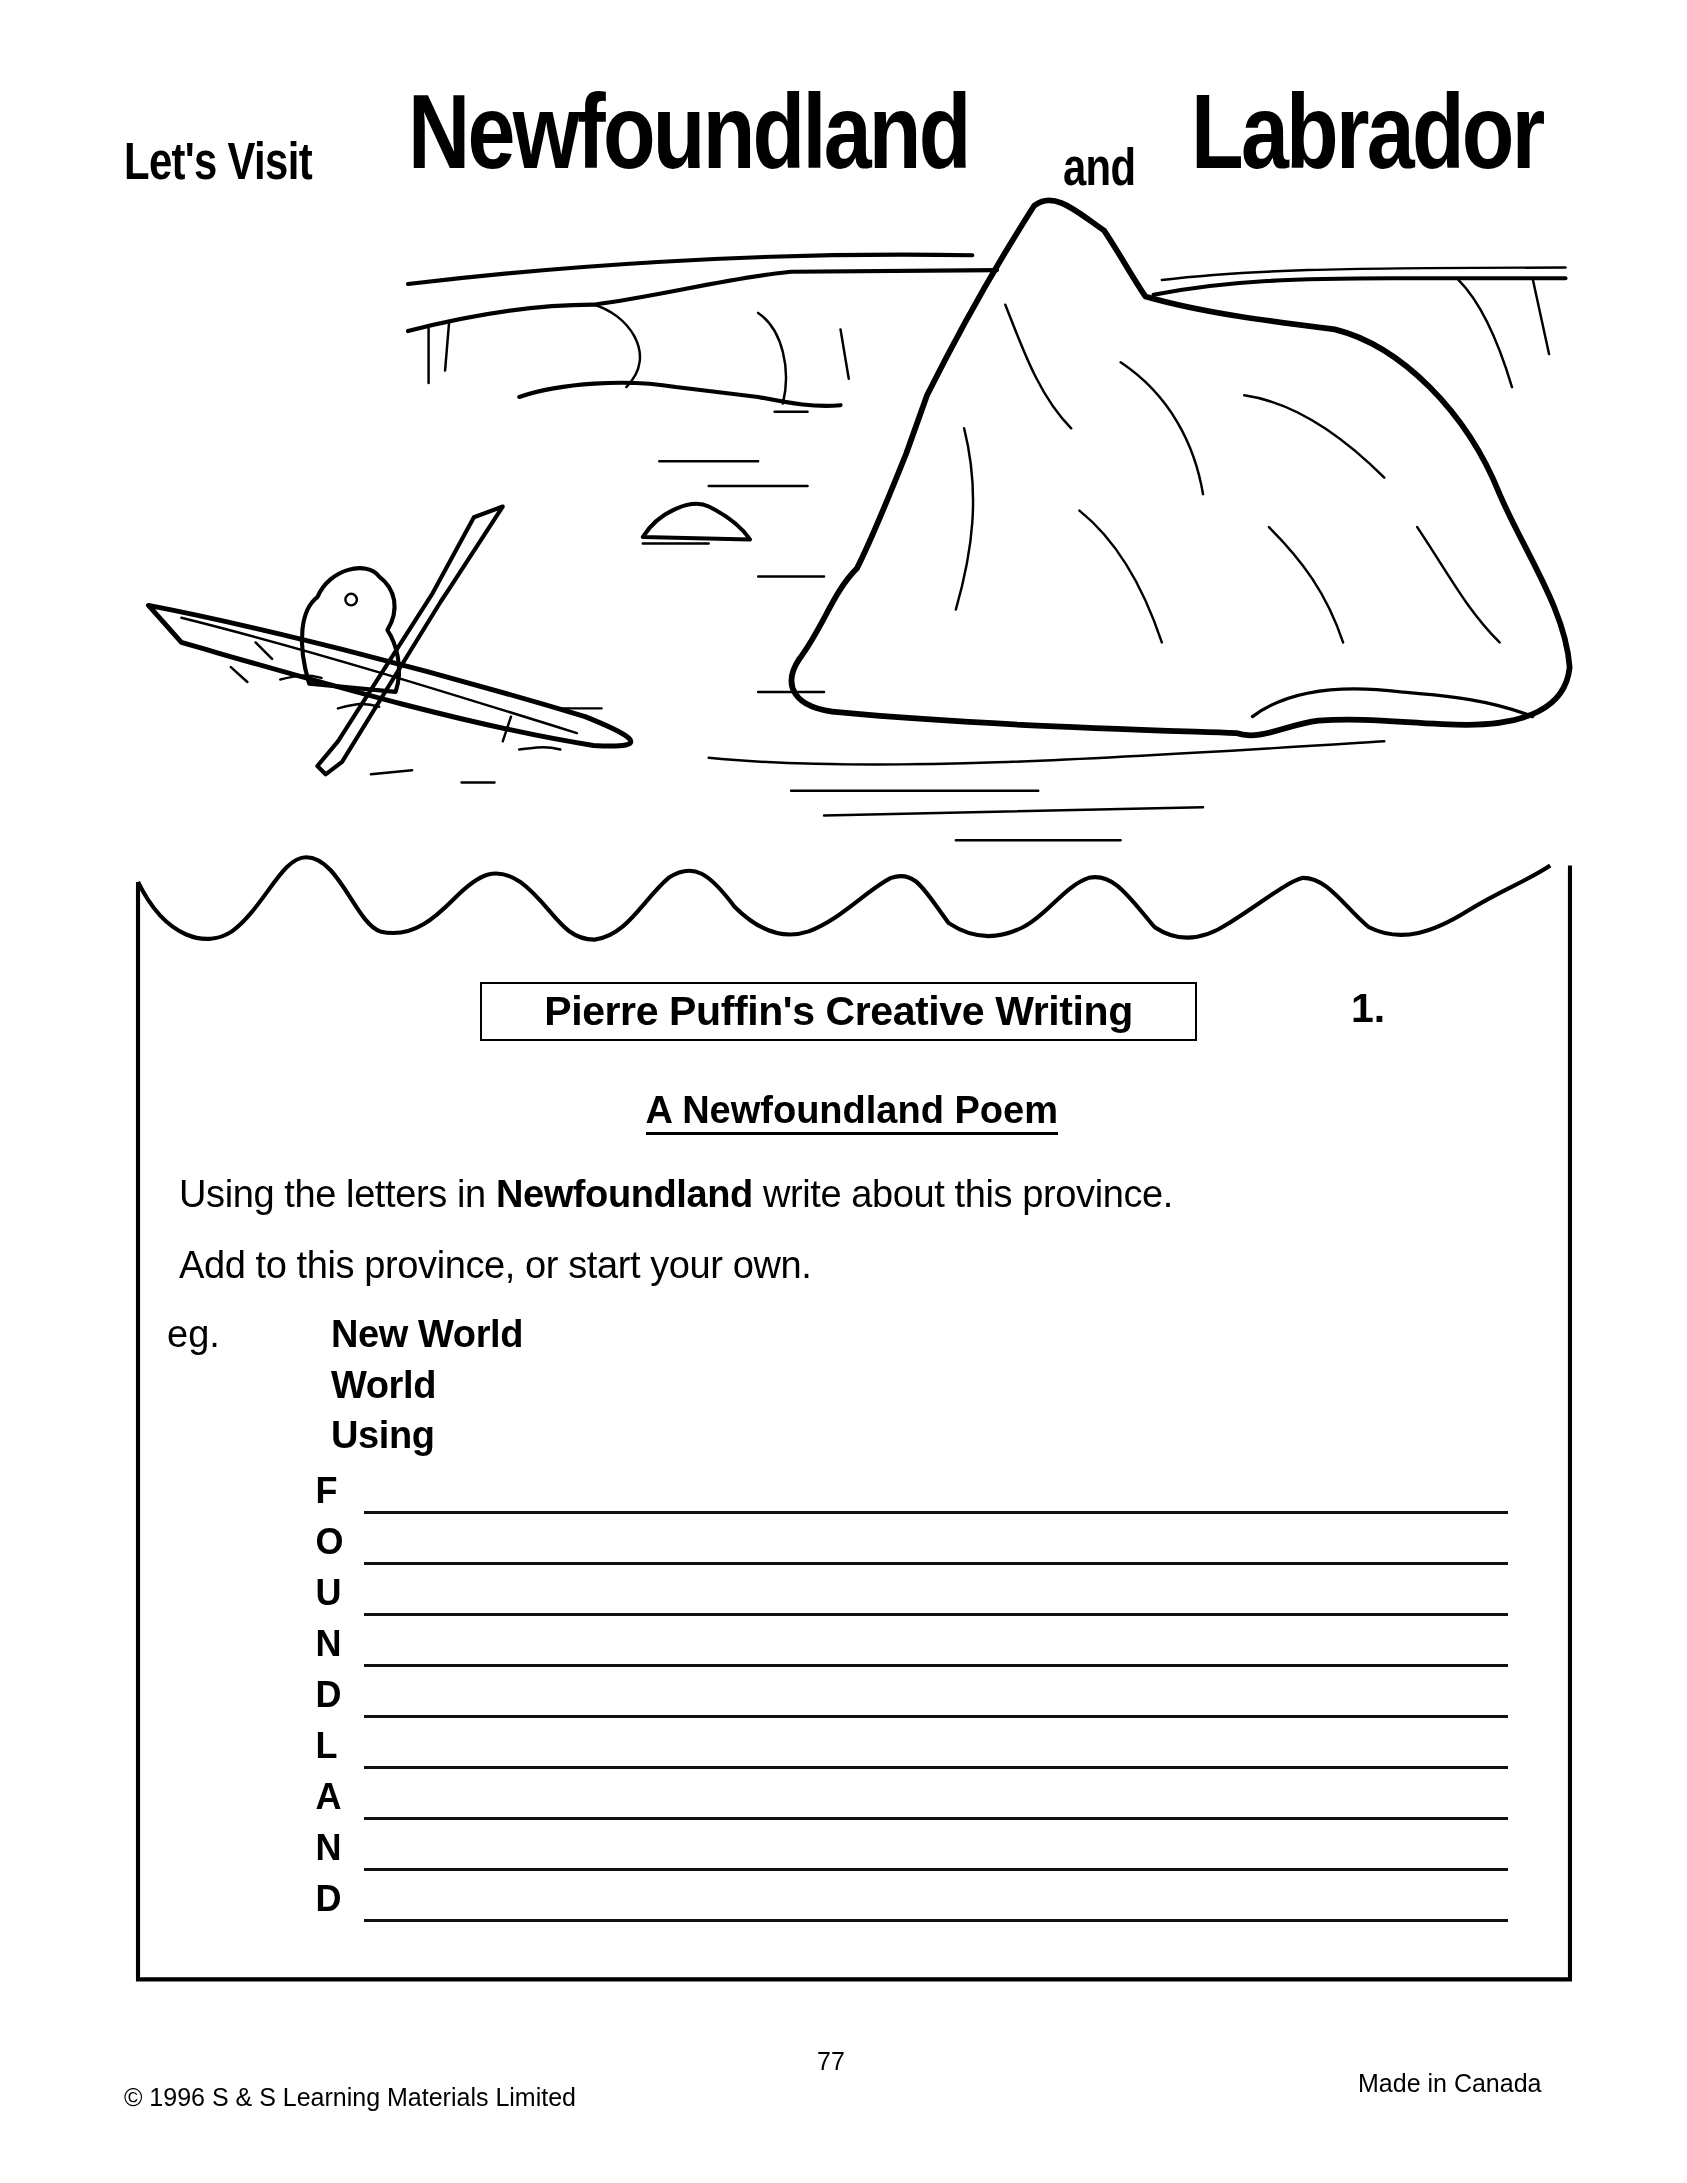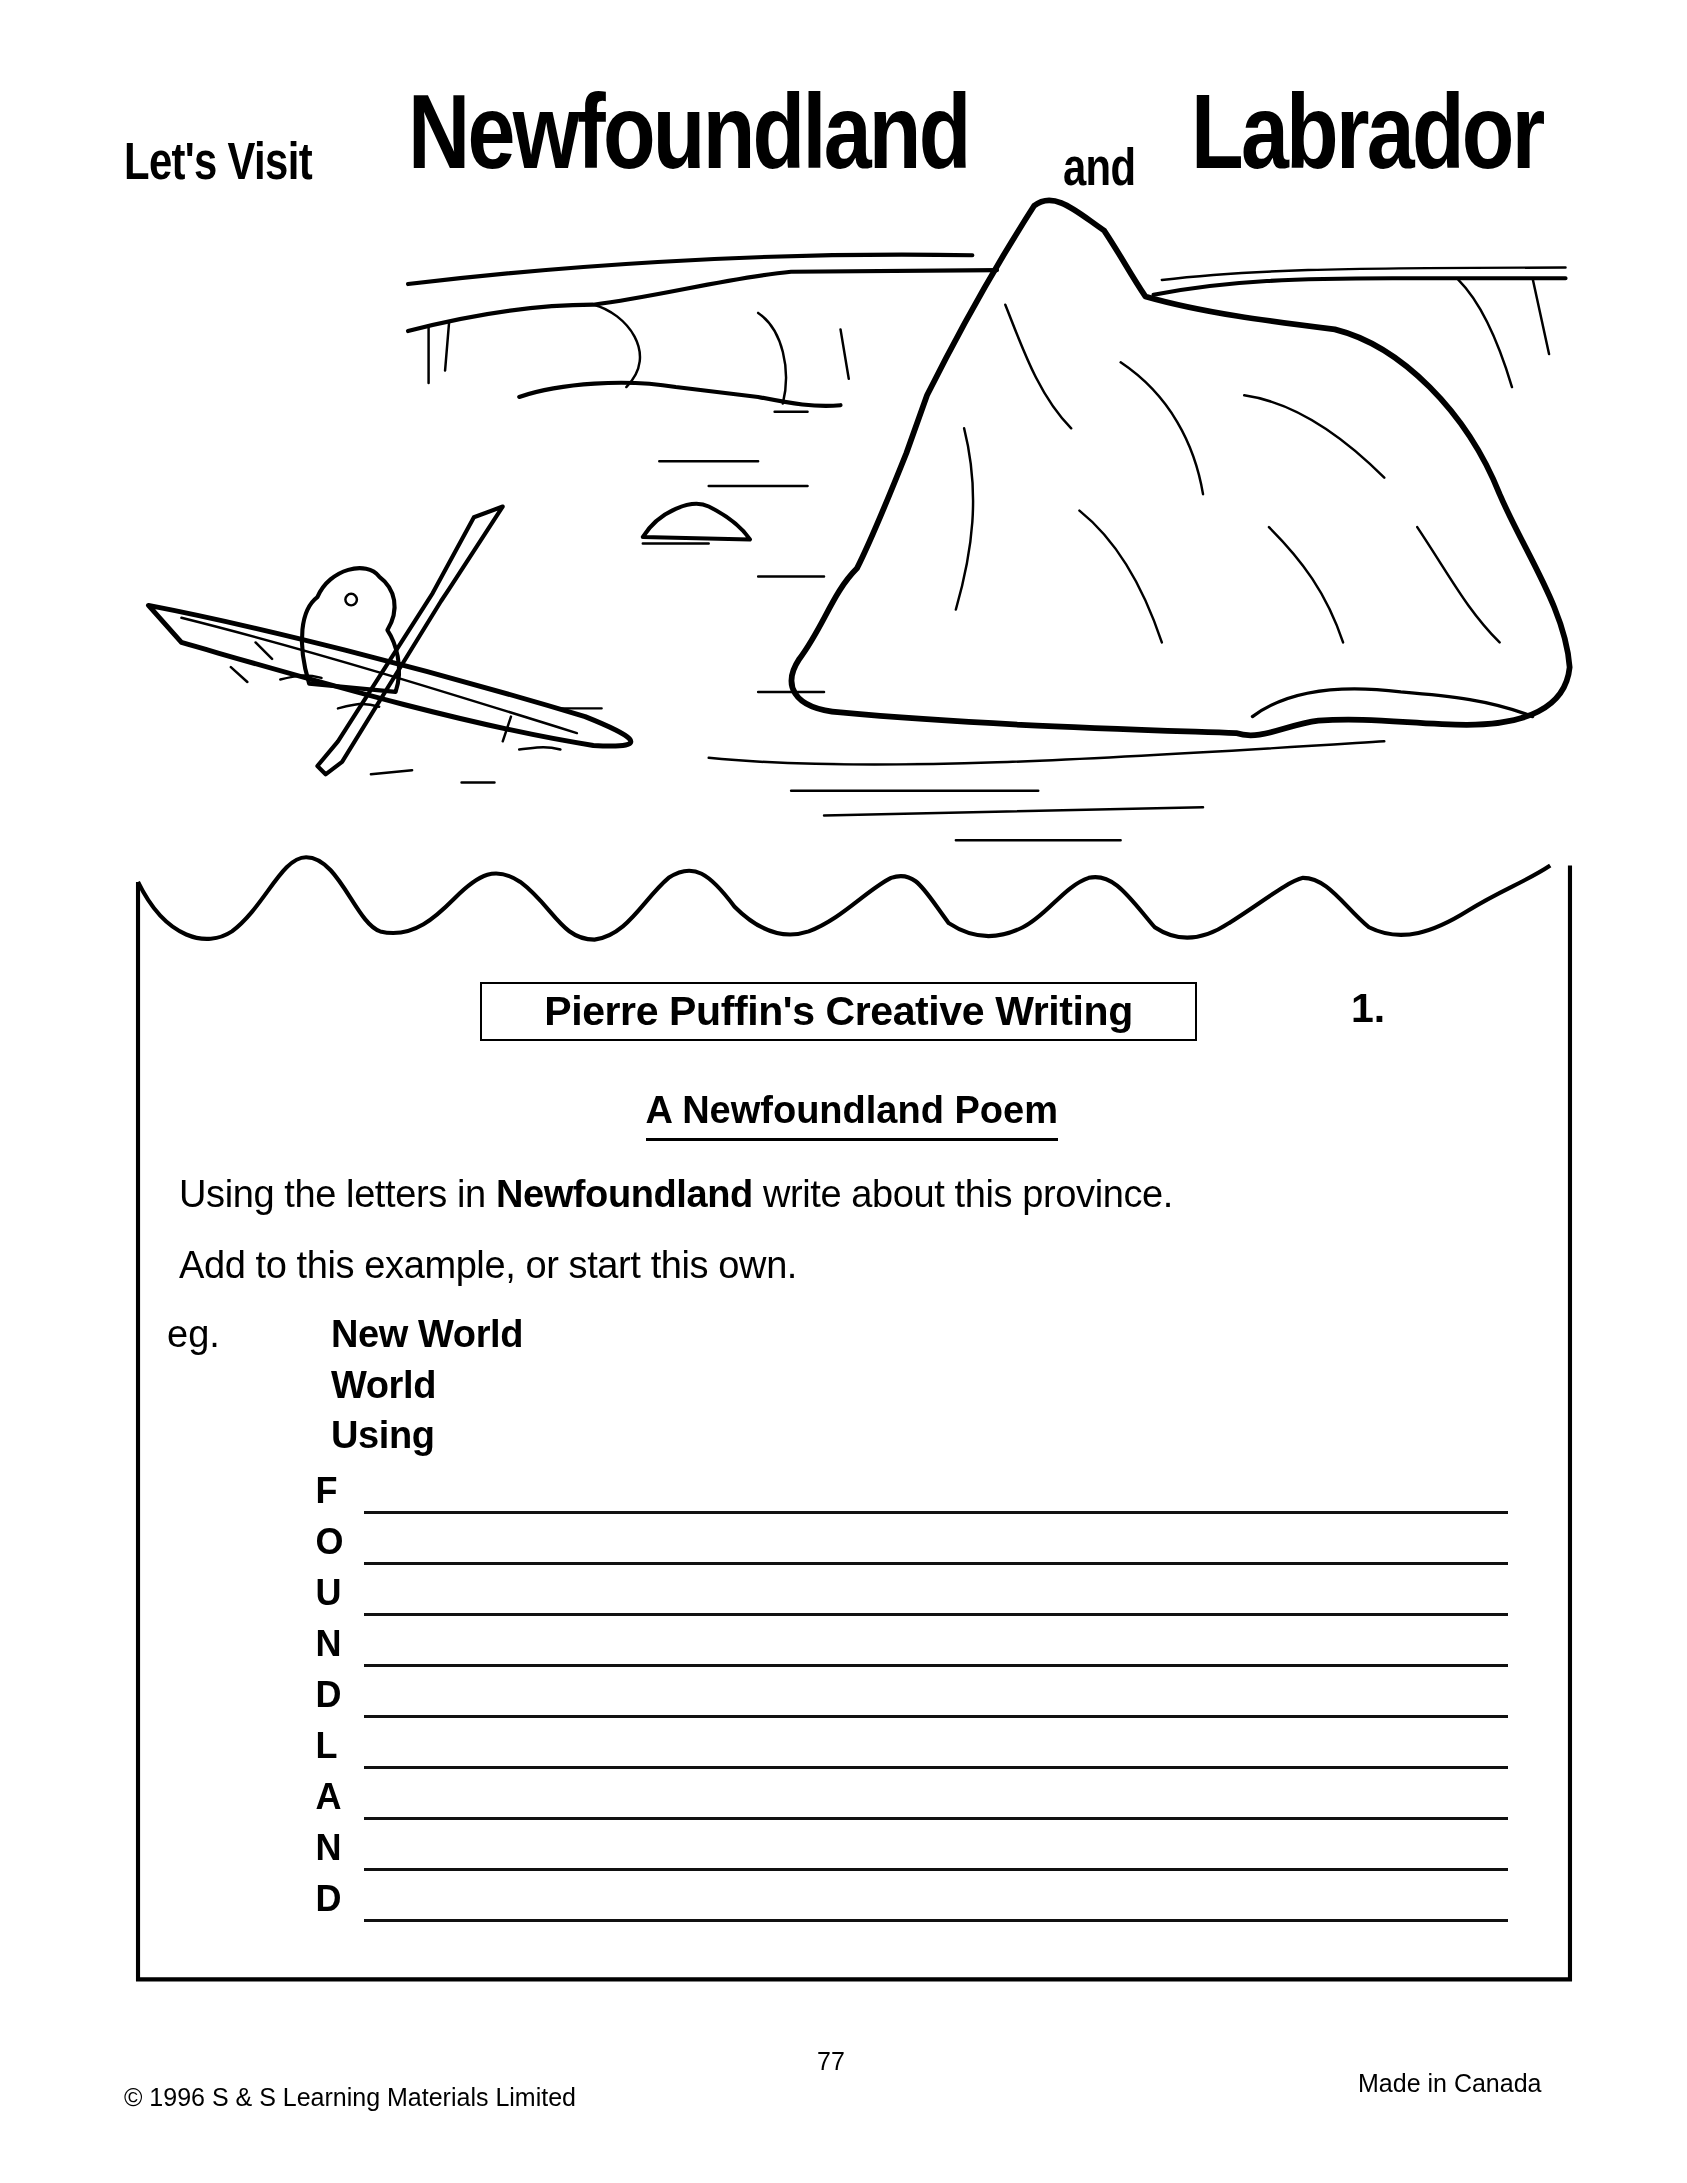--- a/index.html
+++ b/index.html
@@ -28,21 +28,21 @@
       position: absolute; left: 480px; top: 982px; width: 717px; height: 59px;
       border: 2.5px solid #000; box-sizing: border-box;
       display: flex; align-items: center; justify-content: center;
       font-size: 41px; font-weight: bold; letter-spacing: -0.4px;
     }
     .num { position: absolute; left: 1351px; top: 985px; font-size: 41px; font-weight: bold; }
     .poem-title {
       position: absolute; left: 0; width: 1687px; top: 1089px; text-align: center;
       font-size: 38px; font-weight: bold;
     }
-    .poem-title span { border-bottom: 3.3px solid #000; padding-bottom: 7px; margin-left: 16.5px; }
+    .poem-title span { border-bottom: 3.3px solid #000; padding-bottom: 1px; margin-left: 16.5px; }
     .instr { position: absolute; left: 167px; font-size: 38px; letter-spacing: -0.4px; margin-left: 12px; }
     .instr1 { top: 1173px; }
     .instr2 { top: 1244px; }
     .instr b { font-weight: bold; }
     .eg { position: absolute; left: 167px; top: 1313px; font-size: 38px; }
     .ex-word { position: absolute; left: 331px; font-size: 38px; font-weight: bold; letter-spacing: -0.4px; }
     .ex0 { top: 1313px; } .ex1 { top: 1364px; } .ex2 { top: 1414px; }
 
     .rows { position: absolute; left: 313px; top: 1470px; width: 1195px; }
     .row { position: relative; height: 51px; }
@@ -101,21 +101,21 @@
 </svg>
 
 <div class="box-title">Pierre Puffin's Creative Writing</div>
 <div class="num">1.</div>
 
 <div class="poem-title">
   <span>A Newfoundland Poem</span>
 </div>
 
 <div class="instr instr1"><span>Using the letters in </span><b>Newfoundland</b><span> write about this province.</span></div>
-<div class="instr instr2">Add to this example, or start this own.</div>
+<div class="instr instr2">Add to this province, or start your own.</div>
 
 <div class="eg">eg.</div>
 <div class="ex-word ex0">New World</div>
 <div class="ex-word ex1">World</div>
 <div class="ex-word ex2">Using</div>
 
 <div class="rows">
   <div class="row">
       <span class="letter">F</span>
       <div class="line"></div>

